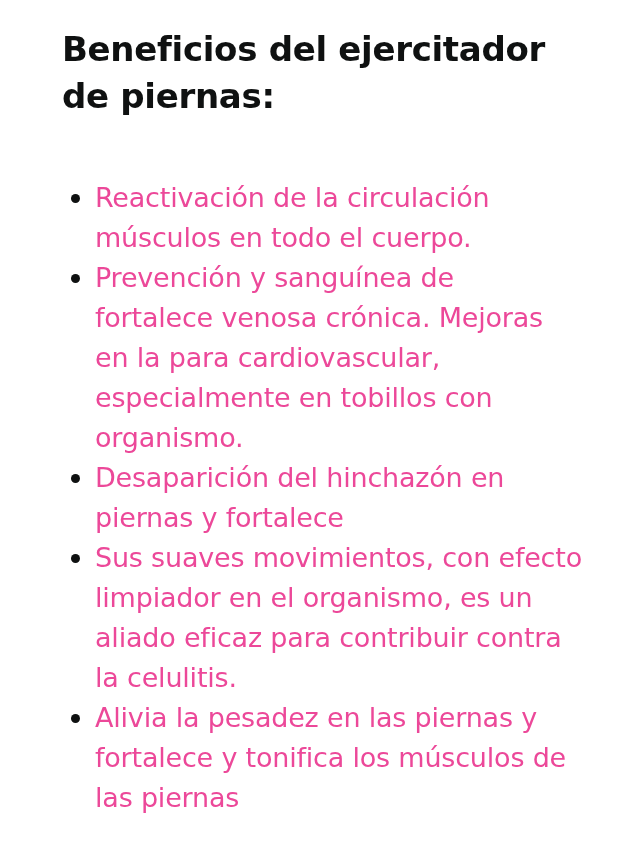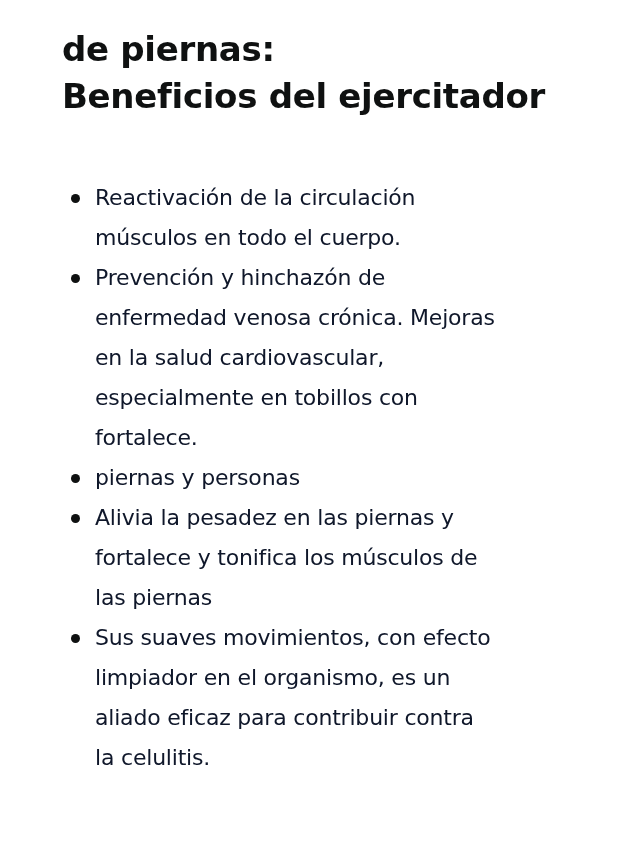--- a/index.html
+++ b/index.html
@@ -34,70 +34,71 @@
       margin: 0;
       padding: 0;
       position: absolute;
       top: 152px;
       left: 0;
       width: 540px;
     }
     li {
       position: relative;
       padding-left: 33px;
-      font-size: 22px;
+      font-size: 27px;
       line-height: 40px;
-      color: #0f172a;
+      color: #ec4899;
       letter-spacing: -0.2px;
     }
     .bullet {
       position: absolute;
       left: 9px;
       top: 16px;
       width: 9px;
       height: 9px;
       border-radius: 50%;
       background: #0f1111;
     }
     .line { display: block; white-space: nowrap; }
   </style>
 </head>
 <body>
 
 <div class="content">
   <h1>
+    <span class="line">Beneficios del ejercitador</span>
     <span class="line">de piernas:</span>
-    <span class="line">Beneficios del ejercitador</span>
   </h1>
 
   <ul>
     <li>
       <span class="bullet"></span>
       <span class="line">Reactivación de la circulación</span>
       <span class="line">músculos en todo el cuerpo.</span>
     </li>
     <li>
       <span class="bullet"></span>
-      <span class="line">Prevención y hinchazón de</span>
-      <span class="line">enfermedad venosa crónica. Mejoras</span>
-      <span class="line">en la salud cardiovascular,</span>
+      <span class="line">Prevención y sanguínea de</span>
+      <span class="line">fortalece venosa crónica. Mejoras</span>
+      <span class="line">en la para cardiovascular,</span>
       <span class="line">especialmente en tobillos con</span>
-      <span class="line">fortalece.</span>
+      <span class="line">organismo.</span>
     </li>
     <li>
       <span class="bullet"></span>
-      <span class="line">piernas y personas</span>
-    </li>
-    <li>
-      <span class="bullet"></span>
-      <span class="line">Alivia la pesadez en las piernas y</span>
-      <span class="line">fortalece y tonifica los músculos de</span>
-      <span class="line">las piernas</span>
+      <span class="line">Desaparición del hinchazón en</span>
+      <span class="line">piernas y fortalece</span>
     </li>
     <li>
       <span class="bullet"></span>
       <span class="line">Sus suaves movimientos, con efecto</span>
       <span class="line">limpiador en el organismo, es un</span>
       <span class="line">aliado eficaz para contribuir contra</span>
       <span class="line">la celulitis.</span>
     </li>
+    <li>
+      <span class="bullet"></span>
+      <span class="line">Alivia la pesadez en las piernas y</span>
+      <span class="line">fortalece y tonifica los músculos de</span>
+      <span class="line">las piernas</span>
+    </li>
   </ul>
 </div>
 
 </body></html>

